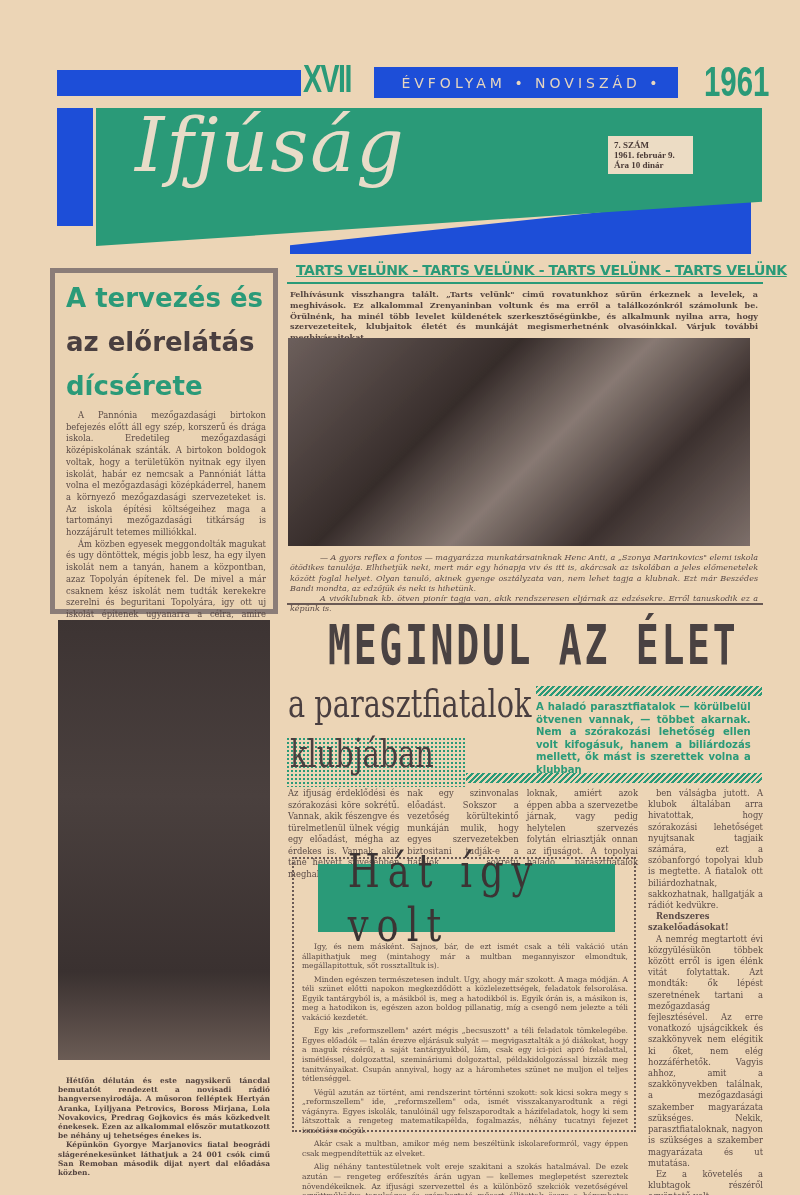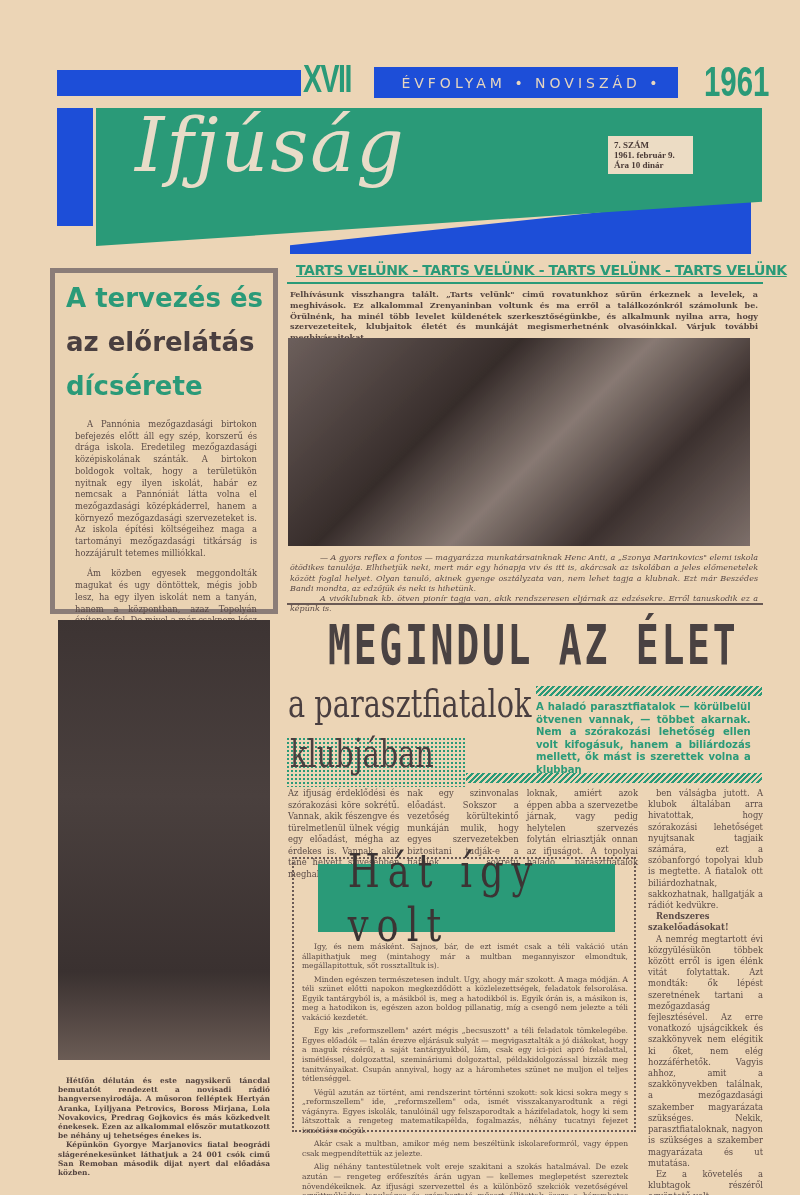--- a/index.html
+++ b/index.html
@@ -20,21 +20,21 @@
   .banner { left:96px; top:108px; width:666px; height:138px; clip-path:polygon(0 0,100% 0,100% 68%,0 100%); }
   .underbar { left:290px; top:196px; width:450px; height:58px; clip-path:polygon(0 85%,100% 0,100% 100%,0 100%); }
   .logo { left:135px; top:102px; font:italic 74px "DejaVu Serif", serif; color:#e8dcc8; letter-spacing:2px; }
   .issuebox { left:608px; top:136px; width:85px; height:38px; background:#ecdcc4; font:bold 9px "Liberation Serif", serif; color:#4a3a36; padding:4px 6px; box-sizing:border-box; line-height:10px; }
   
   .leftbox { left:50px; top:268px; width:228px; height:346px; border:5px solid #8b7d78; box-sizing:border-box; background:#ead3b3; }
   .lhead { left:66px; top:276px; width:210px; font:bold 26px "DejaVu Sans", sans-serif; line-height:44px; }
   .lhead .g { color:#2a9a78; }
   .lhead .d { color:#4a3f40; }
   .lbody { left:66px; top:410px; width:200px; font:8.4px "DejaVu Serif", serif; line-height:11.7px; text-align:justify; color:#5a4a46; }
-  .lbody p { margin:9px; text-indent:12px; }
+  .lbody p { margin:0; text-indent:12px; }
   .sig { text-align:right; }
   
   .tarts { left:296px; top:262px; width:460px; font:bold 14px "DejaVu Sans", sans-serif; color:#2a9a78; white-space:nowrap; letter-spacing:-0.4px;text-decoration:underline; }
   .tline { left:287px; top:282px; width:476px; height:2px; background:#2a9a78; }
   .intro { left:290px; top:289px; width:468px; font:bold 8px "DejaVu Serif", serif; line-height:10.8px; text-align:justify; color:#54443f; }
   .photo1 { left:288px; top:338px; width:462px; height:208px; background:linear-gradient(135deg,#6e625f,#3d3432 35%,#877a74 55%,#423836 75%,#7e716c); filter:contrast(1.1); }
   .caption1 { left:290px; top:553px; width:468px; font:italic 8px "DejaVu Serif", serif; line-height:10.3px; text-align:justify; color:#5a4a46; }
   .caption1 p { margin:0; text-indent:30px; }
   .rule { left:287px; top:603px; width:476px; height:2px; background:#6a5a55; }
   
@@ -127,16 +127,16 @@
 </div>
 
 <div class="abs hatbox"></div>
 <div class="abs green hatband"></div>
 <div class="abs hattitle">Hát így volt</div>
 <div class="abs hatbody">
   <p>Igy, és nem másként. Sajnos, bár, de ezt ismét csak a téli vakáció után állapithatjuk meg (mintahogy már a multban megannyiszor elmondtuk, megállapitottuk, sőt rossztalltuk is).</p>
   <p>Minden egészen természetesen indult. Ugy, ahogy már szokott. A maga módján. A téli szünet előtti napokon megkezdődött a közlelezettségek, feladatok felsorolása. Egyik tantárgyból is, a másikból is, meg a hatodikból is. Egyik órán is, a másikon is, meg a hatodikon is, egészen azon boldog pillanatig, míg a csengő nem jelezte a téli vakáció kezdetét.</p>
   <p>Egy kis „reformszellem" azért mégis „becsuszott" a téli feladatok tömkelegébe. Egyes előadók — talán érezve eljárásuk sulyát — megvigasztalták a jó diákokat, hogy a maguk részéről, a saját tantárgyukból, lám, csak egy ici-pici apró feladattal, ismétléssel, dolgozattal, szemináriumi dolgozattal, példakidolgozással bizzák meg tanitványaikat. Csupán annyival, hogy az a háromhetes szünet ne muljon el teljes tétlenséggel.</p>
   <p>Végül azután az történt, ami rendszerint történni szokott: sok kicsi sokra megy s „reformszellem" ide, „reformszellem" oda, ismét visszakanyarodtunk a régi vágányra. Egyes iskolák, tanulóinál ugy felszaporodtak a házifeladatok, hogy ki sem látszottak a rengeteg matematikapélda, fogalmazás, néhány tucatnyi fejezet ismétlése mögül.</p>
-  <p>Akár csak a multban, amikor még nem beszéltünk iskolareformról, vagy éppen csak megpendítettük az jelezte.</p>
+  <p>Akár csak a multban, amikor még nem beszéltünk iskolareformról, vagy éppen csak megpendítettük az elveket.</p>
   <p>Alig néhány tantestületnek volt ereje szakitani a szokás hatalmával. De ezek azután — rengeteg erőfeszítés árán ugyan — kellemes meglepetést szereztek növendékeiknek. Az ifjusági szervezettel és a különböző szekciók vezetőségével együttműködve tanulságos és szórakoztató műsort állitottak össze a háromhetes időszakra. Egyesek elbarangoltak a hegyekbe, kirándultak érdekes helyekre, sitanfolyamra mentek Szlovéniába és ki tudná még felsorolni mindazt, amit az invenitív, ötletes emberek előkészitettek.</p>
 
 </div>
 
 </body></html>

